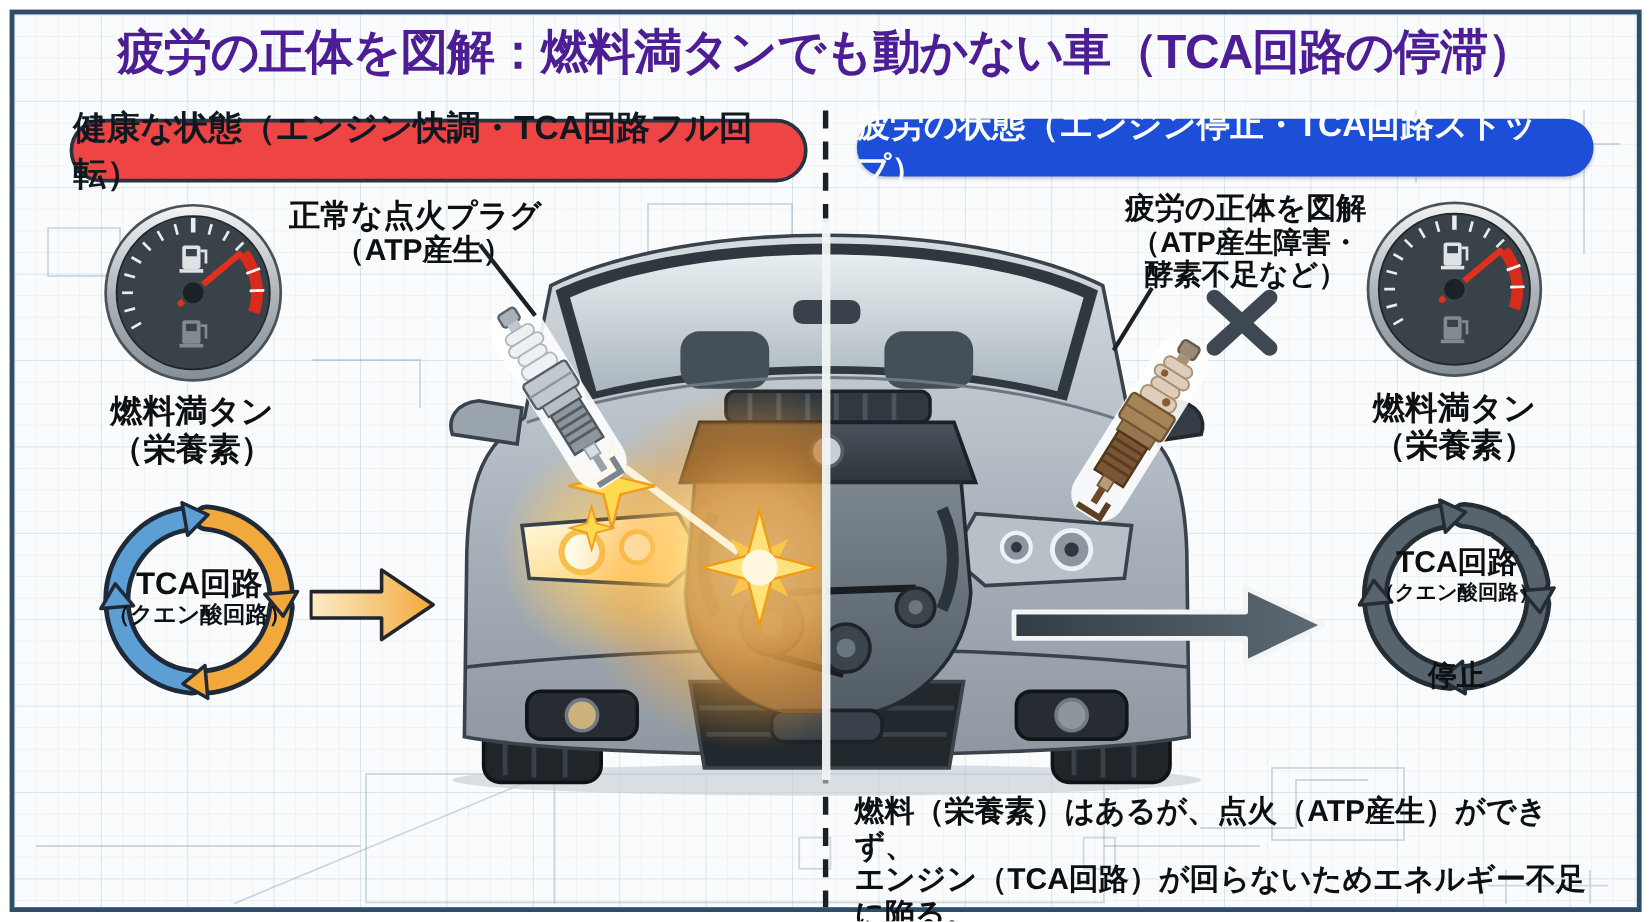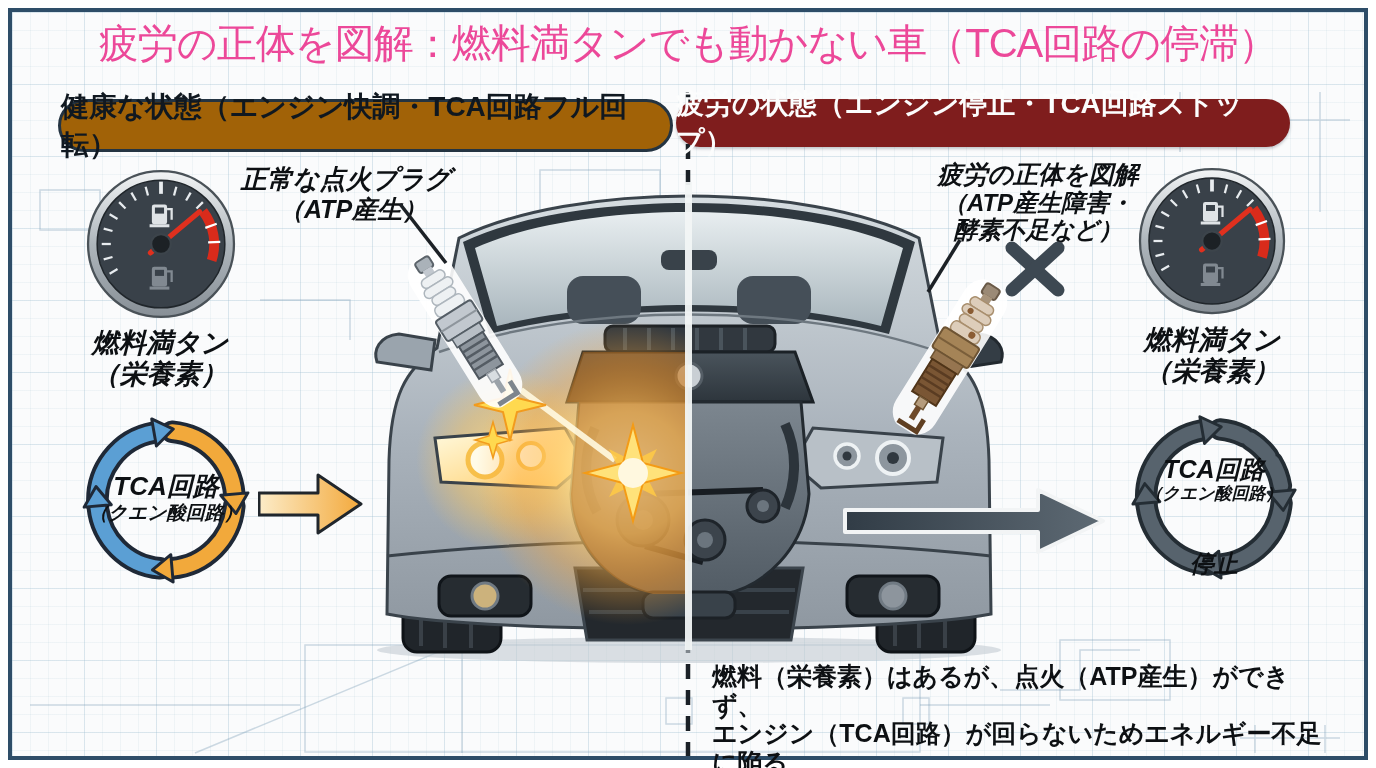--- a/index.html
+++ b/index.html
@@ -6,26 +6,26 @@
   #stage{position:relative;width:1376px;height:768px;overflow:hidden;background:#ffffff;
          font-family:"Liberation Sans","DejaVu Sans",sans-serif;}
   .abs{position:absolute;}
   #frame{position:absolute;inset:8px;border:4px solid #2e4d68;background-color:#fafbfc;
     background-image:
       linear-gradient(rgba(168,196,214,.30) 1px, transparent 1px),
       linear-gradient(90deg, rgba(168,196,214,.30) 1px, transparent 1px),
       linear-gradient(rgba(168,196,214,.14) 1px, transparent 1px),
       linear-gradient(90deg, rgba(168,196,214,.14) 1px, transparent 1px);
     background-size:72px 72px,72px 72px,18px 18px,18px 18px;}
-  .txt{font-weight:800;color:#0d1013;text-align:center;line-height:1.14;font-style:italic;}
-  #title{left:0;right:0;top:16px;font-size:40px;font-weight:400;letter-spacing:-1px;color:#ec4899;text-align:center;}
+  .txt{font-weight:800;color:#0d1013;text-align:center;line-height:1.14;}
+  #title{left:0;right:0;top:16px;font-size:40px;font-weight:700;letter-spacing:-1px;color:#4c1d95;text-align:center;}
   .pill{border-radius:30px;display:flex;align-items:center;justify-content:center;font-weight:900;}
-  #pill-left{left:58px;top:99px;width:609px;height:47px;background:#a16207;border:3.5px solid #243442;
+  #pill-left{left:58px;top:99px;width:609px;height:47px;background:#ef4444;border:3.5px solid #243442;
              color:#101820;font-size:28px;}
-  #pill-right{left:676px;top:99px;width:614px;height:48px;background:#7f1d1d;color:#fcfdfd;font-size:28px;
+  #pill-right{left:714px;top:99px;width:614px;height:48px;background:#1d4ed8;color:#fcfdfd;font-size:28px;
              box-shadow:0 2px 3px rgba(30,45,60,.25);}
   .gauge-label{width:200px;font-size:27px;}
   .cycle-label-main{font-size:26px;}
   .cycle-label-sub{font-size:19px;}
   svg{display:block;}
 </style>
 </head>
 <body>
 
 <div id="stage">

